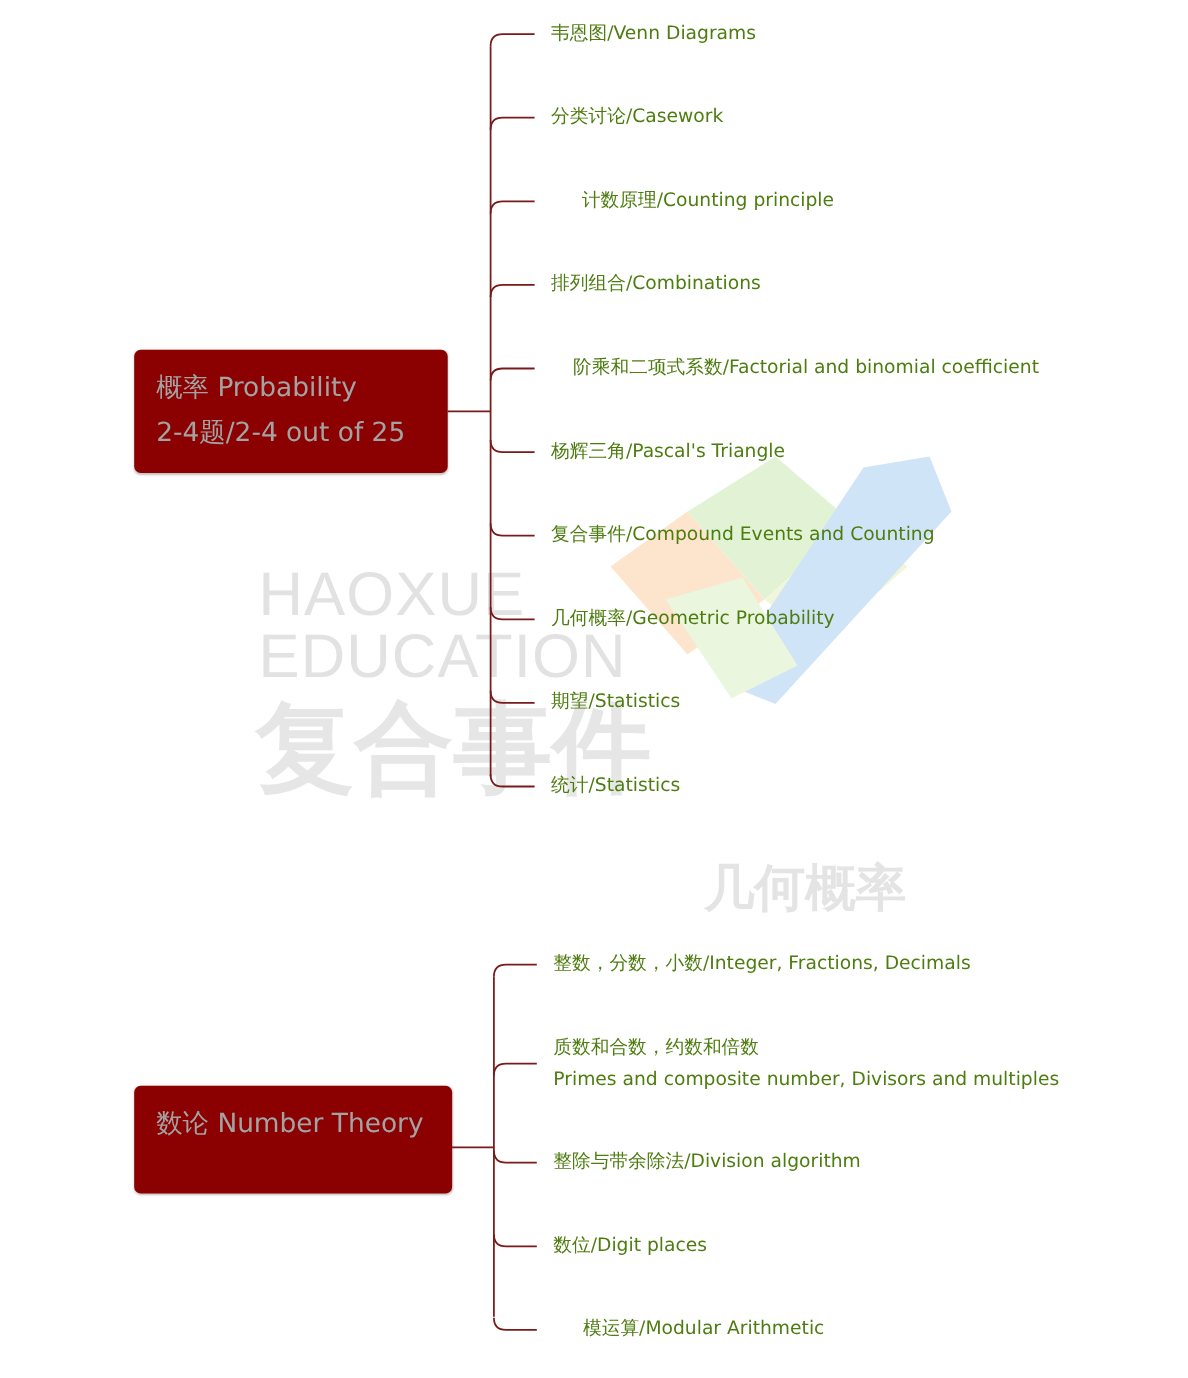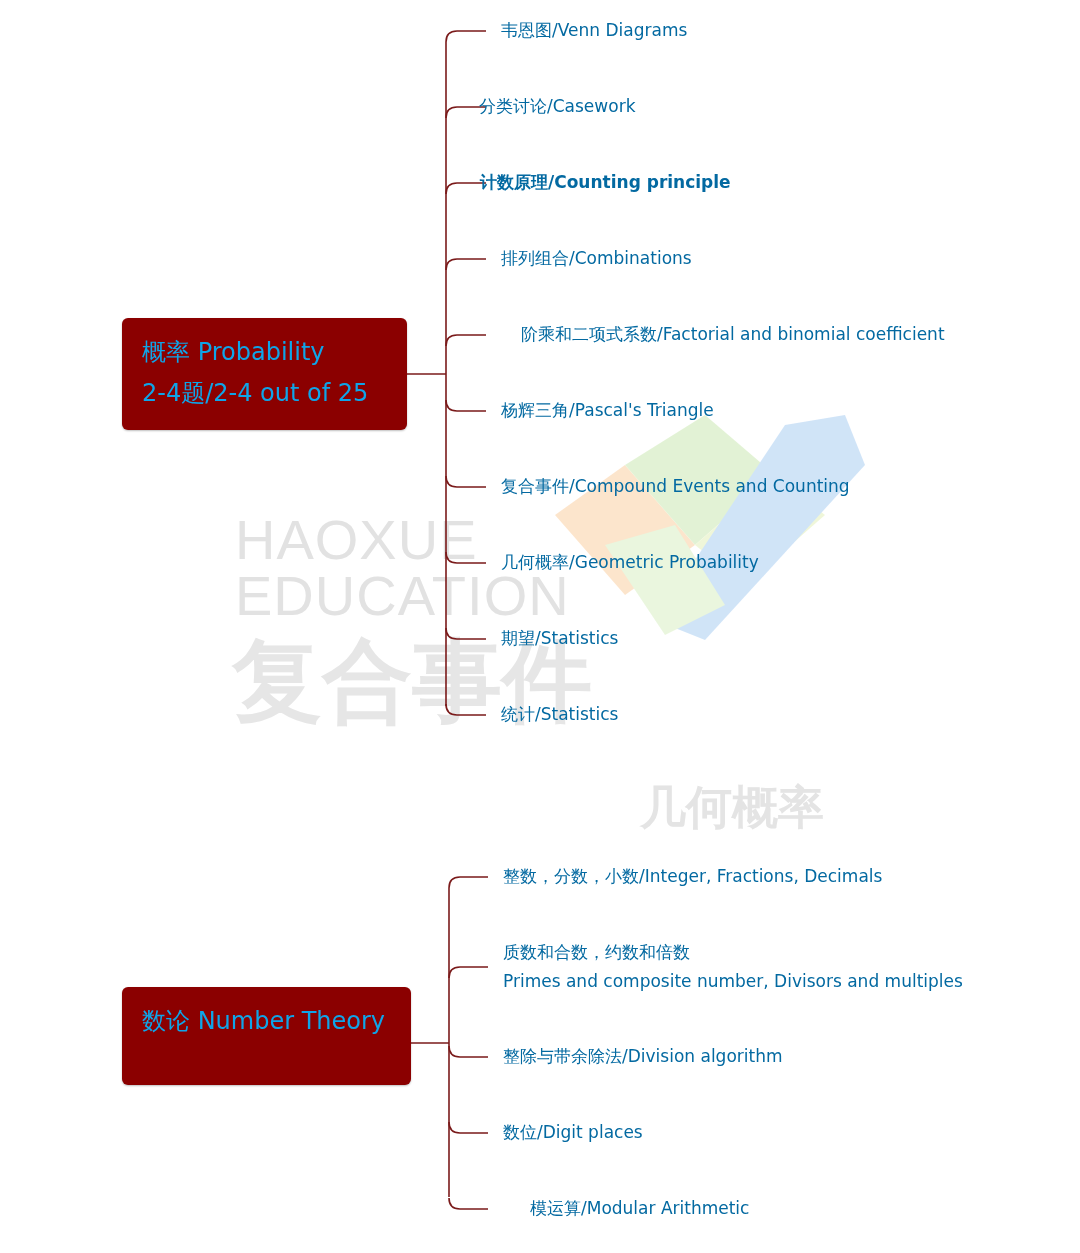--- a/index.html
+++ b/index.html
@@ -3,26 +3,26 @@
 <meta charset="utf-8">
 <style>
   html, body { margin: 0; padding: 0; background: #ffffff; }
   body { width: 1080px; height: 1253px; position: relative; overflow: hidden;
          font-family: "DejaVu Sans", sans-serif; color: #1a1a1a; }
   .wm { position: absolute; color: #e2e2e2; font-family: "Liberation Sans", sans-serif; pointer-events: none; line-height: 1; }
   .wm-en { font-size: 56px; font-weight: 400; letter-spacing: 1px; }
   .wm-cn { font-size: 90px; font-weight: 700; color: #e6e6e6; }
   .wm-cn2 { font-size: 46px; font-weight: 700; color: #e4e4e4; }
   .logo { position: absolute; left: 545px; top: 405px; width: 330px; height: 240px; opacity: 0.28; pointer-events: none; }
-  .node { position: absolute; background: #8b0000; border-radius: 6px; color: #0ea5e9;
+  .node { position: absolute; background: #8b0000; border-radius: 6px; color: #a3a3a3;
           font-family: "DejaVu Sans", sans-serif; font-size: 24px; line-height: 41px;
           padding: 14px 20px 14px 20px; box-sizing: border-box; box-shadow: 0 1px 2px rgba(0,0,0,0.25); }
   .node span { display: block; white-space: nowrap; }
   svg.lines { position: absolute; left: 0; top: 0; }
-  .leaf { position: absolute; font-size: 17px; line-height: 29px; color: #0369a1; white-space: nowrap; }
+  .leaf { position: absolute; font-size: 17px; line-height: 29px; color: #4d7c0f; white-space: nowrap; }
 </style>
 </head>
 <body>
 
 <div class="wm wm-en" style="left:235px; top:512px;">HAOXUE</div>
 <div class="wm wm-en" style="left:235px; top:568px;">EDUCATION</div>
 <div class="wm wm-cn" style="left:232px; top:636px;">复合事件</div>
 <div class="wm wm-cn2" style="left:640px; top:784px;">几何概率</div>
 
 <svg class="logo" viewBox="0 0 330 240">
@@ -58,22 +58,22 @@
     <path d="M449,1198 Q449,1209 460,1209 L488,1209"></path>
   </g>
 </svg>
 
 <div class="node" style="left:122px; top:318px; width:285px; height:112px;">
   <span>概率 Probability</span>
   <span>2-4题/2-4 out of 25</span>
 </div>
 
 <div class="leaf" style="left:501px; top:16px;">韦恩图/Venn Diagrams</div>
-<div class="leaf" style="left:479px; top:92px;">分类讨论/Casework</div>
-<div class="leaf" style="left:480px; top:168px;font-weight:bold;">计数原理/Counting principle</div>
+<div class="leaf" style="left:501px; top:92px;">分类讨论/Casework</div>
+<div class="leaf" style="left:529px; top:168px;">计数原理/Counting principle</div>
 <div class="leaf" style="left:501px; top:244px;">排列组合/Combinations</div>
 <div class="leaf" style="left:501px; top:320px;margin-left:20px;">阶乘和二项式系数/Factorial and binomial coefficient</div>
 <div class="leaf" style="left:501px; top:396px;">杨辉三角/Pascal's Triangle</div>
 <div class="leaf" style="left:501px; top:472px;">复合事件/Compound Events and Counting</div>
 <div class="leaf" style="left:501px; top:548px;">几何概率/Geometric Probability</div>
 <div class="leaf" style="left:501px; top:624px;">期望/Statistics</div>
 <div class="leaf" style="left:501px; top:700px;">统计/Statistics</div>
 
 <div class="node" style="left:122px; top:987px; width:289px; height:98px;">
   <span>数论 Number Theory</span>

